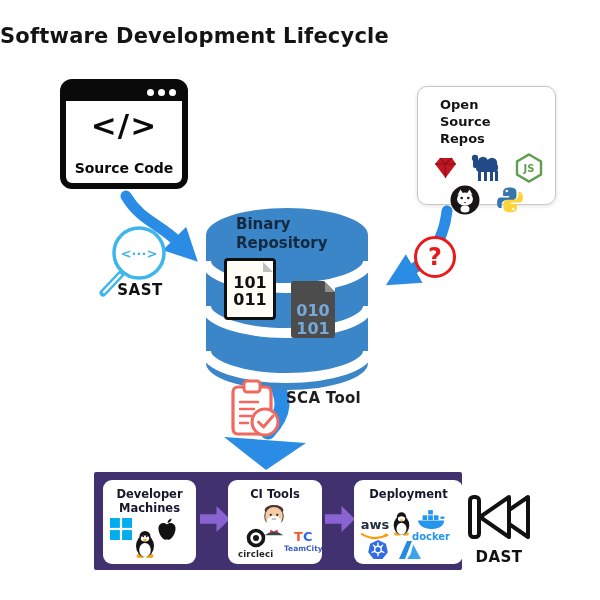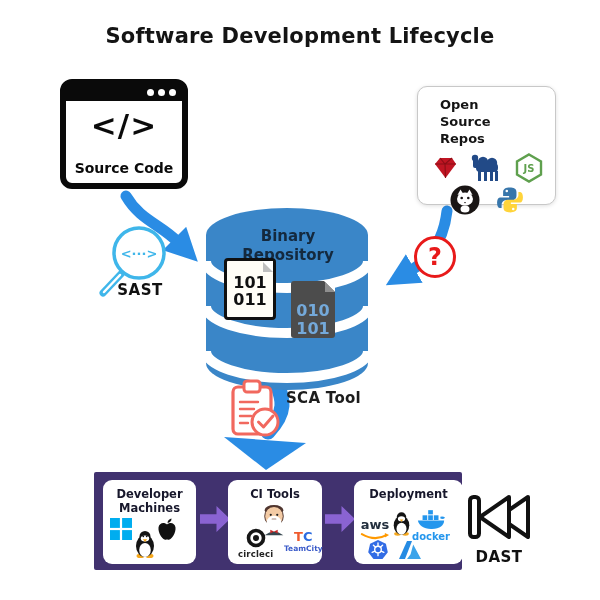--- a/index.html
+++ b/index.html
@@ -1,21 +1,21 @@
 <!DOCTYPE html>
 <html><head>
 <meta charset="utf-8">
 <style>
   * { margin:0; padding:0; box-sizing:border-box; }
   body { background:#ffffff; font-family:"DejaVu Sans","Liberation Sans",sans-serif; }
   #canvas { position:relative; width:600px; height:600px; background:#fff; overflow:hidden; }
   .abs { position:absolute; }
   svg text { font-family:"DejaVu Sans","Liberation Sans",sans-serif; }
 
-  .title { left:0; right:0; top:24px; text-align:center; font-size:21px; font-weight:700; color:#141414; letter-spacing:.2px; }
+  .title { left:0; right:0; top:24px; text-align:left; font-size:21px; font-weight:700; color:#141414; letter-spacing:.2px; }
 
   
   #arrows { left:0; top:0; }
 
   
   .sc-box { left:60px; top:79px; width:128px; height:110px; background:#fff; border:6px solid #0a0a0a; border-radius:12px; }
   .sc-bar { position:absolute; top:-1px; left:-1px; right:-1px; height:17px; background:#0a0a0a; border-radius:5px 5px 0 0; display:flex; align-items:center; justify-content:flex-end; gap:4px; padding-right:7px; }
   .sc-dot { width:7px; height:7px; border-radius:50%; background:#fff; }
   .sc-glyph { margin-top:22px; text-align:center; font-size:31px; font-weight:800; color:#0a0a0a; letter-spacing:1px; }
   .sc-label { position:absolute; bottom:7px; left:0; right:0; text-align:center; font-size:14px; font-weight:700; color:#0a0a0a; }
@@ -23,21 +23,21 @@
   
   .sast-label { left:105px; top:281px; width:70px; text-align:center; font-size:15px; font-weight:700; color:#111; letter-spacing:.5px; }
 
   
   .oss-box { left:417px; top:86px; width:139px; height:119px; background:#fff; border:1.5px solid #c8c8c8; border-radius:10px; box-shadow:0 1px 4px rgba(0,0,0,.13); }
   .oss-title { margin-top:10px; padding:0 22px; text-align:left; font-size:13px; font-weight:700; line-height:1.3; color:#141414; }
   .oss-row { display:flex; justify-content:center; align-items:center; gap:11px; margin-top:5px; }
   .oss-row2 { margin-top:1px; gap:15px; }
 
   
-  .repo-label { left:236px; top:215px; width:104px; text-align:center; font-size:15px; font-weight:700; line-height:1.25; color:#14293e;margin-top:12px; }
+  .repo-label { left:236px; top:215px; width:104px; font-size:15px; font-weight:700; line-height:1.25; color:#14293e; }
   .file-light { left:224px; top:258px; width:52px; height:62px; background:#fffdf6; border:3px solid #101010; border-radius:4px; }
   .file-light .lines { margin-top:13px; text-align:center; font-size:16px; font-weight:800; line-height:1.08; color:#101010; }
   .file-dark { left:291px; top:281px; width:44px; height:57px; background:#4c4c4c; border-radius:3px; }
   .file-dark .lines { margin-top:21px; text-align:center; font-size:16px; font-weight:800; line-height:1.1; color:#74a9da; }
   .fold-notch { position:absolute; top:0; right:0; width:0; height:0; border-top:11px solid #fff; border-left:11px solid transparent; }
   .fold-shade-l { position:absolute; top:1px; right:0; width:0; height:0; border-bottom:10px solid #bfbfbf; border-right:10px solid transparent; }
   .fold-shade-d { position:absolute; top:1px; right:0; width:0; height:0; border-bottom:10px solid #8f8f8f; border-right:10px solid transparent; }
 
   
   .gap-circle { left:414px; top:236px; width:42px; height:42px; background:#fff; border:3.5px solid #e81a1a; border-radius:50%; display:flex; align-items:center; justify-content:center; font-size:24px; font-weight:800; color:#e81a1a; }

